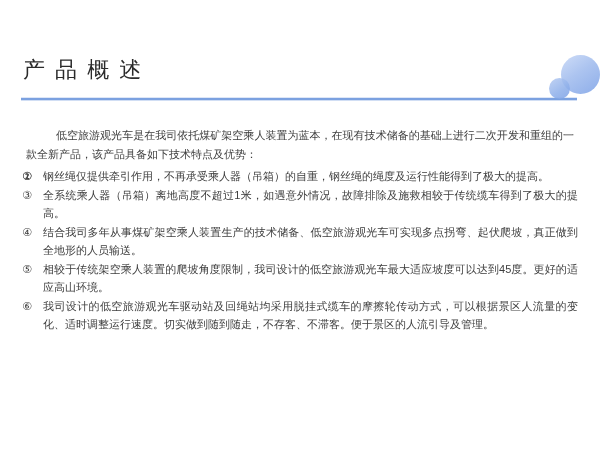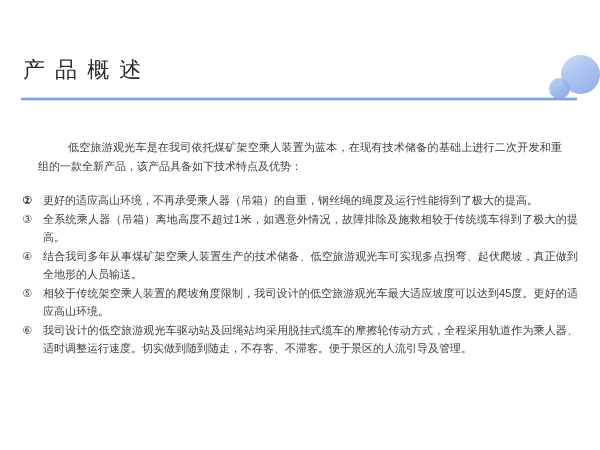--- a/index.html
+++ b/index.html
@@ -59,21 +59,21 @@
     position: absolute;
     left: 22px;
     top: 122px;
     width: 556px;
     font-size: 11px;
     line-height: 18.5px;
     color: #3d3d3d;
     text-align: justify;
   }
   .intro {
-    margin: 16px;
+    margin: 4px;
     text-indent: 30px;
   }
   .feature-list {
     margin: 0;
     padding: 0;
     list-style: none;
   }
   .feature-item {
     position: relative;
     padding-left: 21px;
@@ -102,35 +102,35 @@
   <div class="content">
 
     <p class="intro">低空旅游观光车是在我司依托煤矿架空乘人装置为蓝本，在现有技术储备的基础上进行二次开发和重组的一款全新产品，该产品具备如下技术特点及优势：</p>
 
     <ul class="feature-list">
       <li class="feature-item">
         <span class="feature-num">①</span>
       </li>
       <li class="feature-item">
         <span class="feature-num">②</span>
-        <span>更好的适应高山环境，不再承受乘人器（吊箱）的自重，钢丝绳的绳度及运行性能得到了极大的提高。</span>
+        <span>钢丝绳仅提供牵引作用，不再承受乘人器（吊箱）的自重，钢丝绳的绳度及运行性能得到了极大的提高。</span>
       </li>
       <li class="feature-item">
         <span class="feature-num">③</span>
         <span>全系统乘人器（吊箱）离地高度不超过1米，如遇意外情况，故障排除及施救相较于传统缆车得到了极大的提高。</span>
       </li>
       <li class="feature-item">
         <span class="feature-num">④</span>
         <span>结合我司多年从事煤矿架空乘人装置生产的技术储备、低空旅游观光车可实现多点拐弯、起伏爬坡，真正做到全地形的人员输送。</span>
       </li>
       <li class="feature-item">
         <span class="feature-num">⑤</span>
         <span>相较于传统架空乘人装置的爬坡角度限制，我司设计的低空旅游观光车最大适应坡度可以达到45度。更好的适应高山环境。</span>
       </li>
       <li class="feature-item">
         <span class="feature-num">⑥</span>
-        <span>我司设计的低空旅游观光车驱动站及回绳站均采用脱挂式缆车的摩擦轮传动方式，全程采用轨道作为乘人器、适时调整运行速度。切实做到随到随走，不存客、不滞客。便于景区的人流引导及管理。</span>
+        <span>我司设计的低空旅游观光车驱动站及回绳站均采用脱挂式缆车的摩擦轮传动方式，可以根据景区人流量的变化、适时调整运行速度。切实做到随到随走，不存客、不滞客。便于景区的人流引导及管理。</span>
       </li>
     </ul>
 
   </div>
 
 </div>
 
 </body></html>

